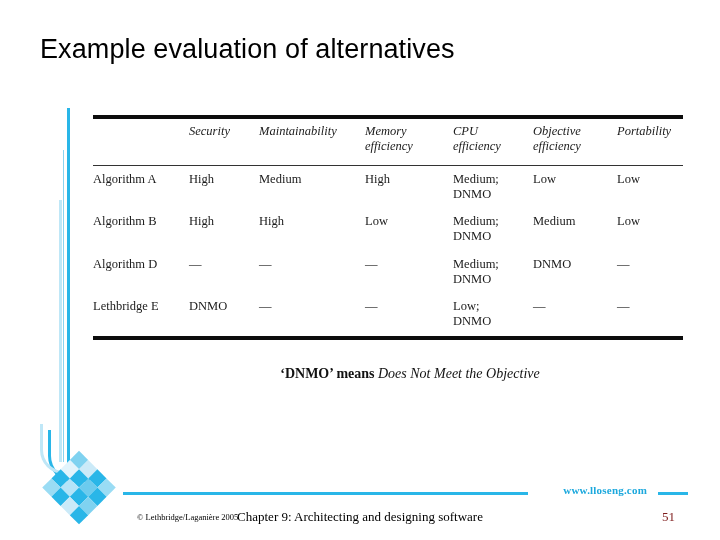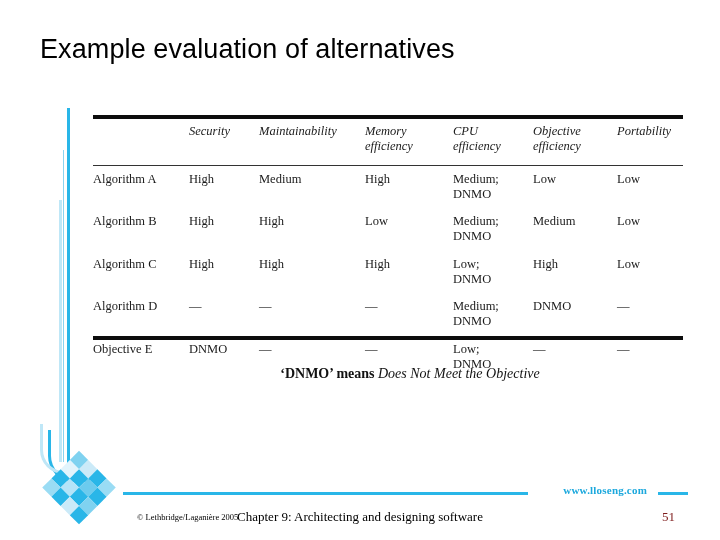--- a/index.html
+++ b/index.html
@@ -316,41 +316,31 @@
           <td>Algorithm B</td>
           <td>High</td>
           <td>High</td>
           <td>Low</td>
           <td>Medium;
 DNMO</td>
           <td>Medium</td>
           <td>Low</td>
         </tr>
         <tr>
-          <td>Algorithm C</td>
-          <td>High</td>
-          <td>High</td>
-          <td>High</td>
-          <td>Low;
-DNMO</td>
-          <td>High</td>
-          <td>Low</td>
-        </tr>
-        <tr>
           <td>Algorithm D</td>
           <td>—</td>
           <td>—</td>
           <td>—</td>
           <td>Medium;
 DNMO</td>
           <td>DNMO</td>
           <td>—</td>
         </tr>
         <tr>
-          <td>Objective E</td>
+          <td>Lethbridge E</td>
           <td>DNMO</td>
           <td>—</td>
           <td>—</td>
           <td>Low;
 DNMO</td>
           <td>—</td>
           <td>—</td>
         </tr>
       </tbody>
     </table>

